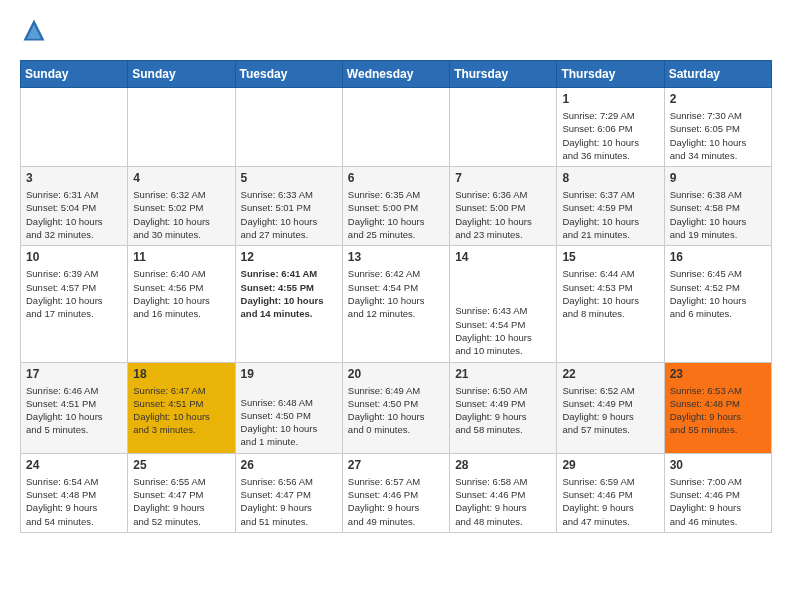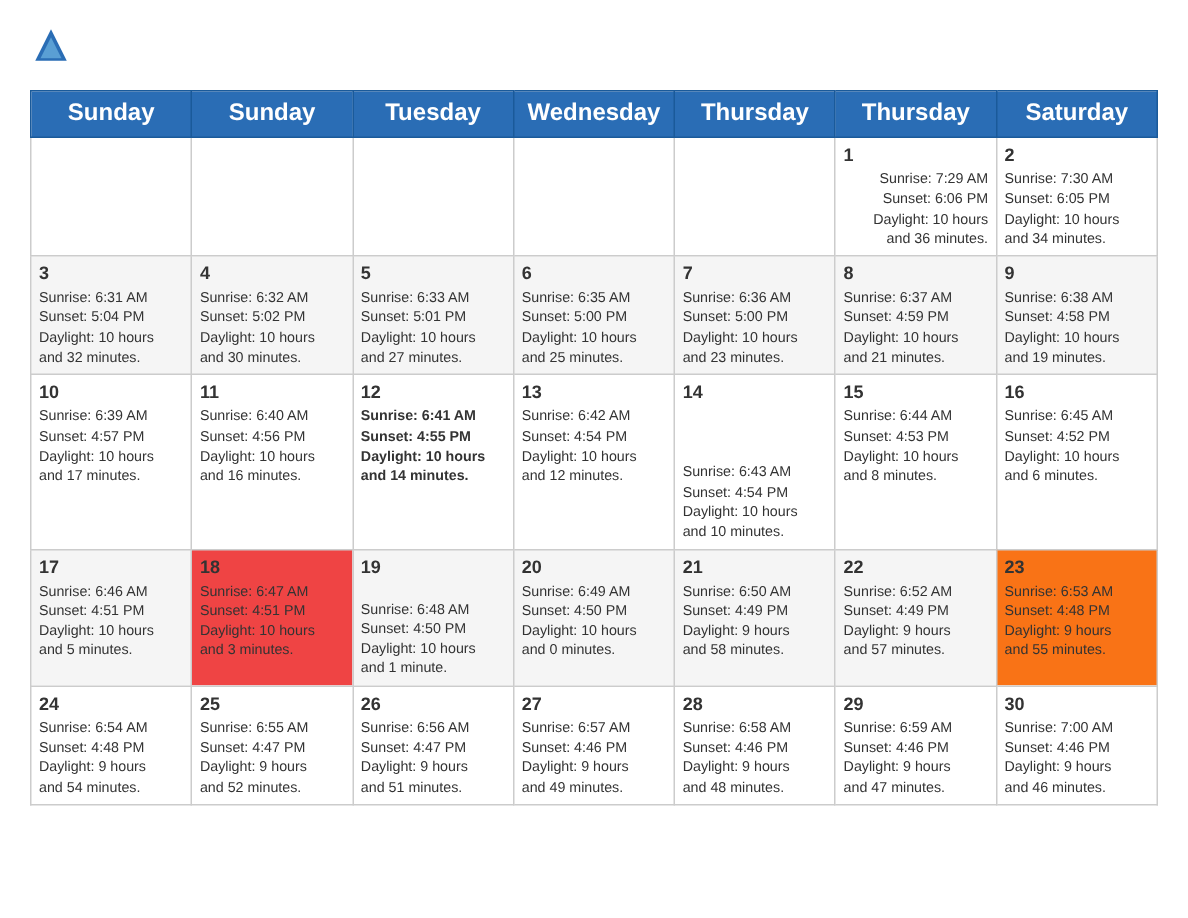--- a/index.html
+++ b/index.html
@@ -60,24 +60,24 @@
       margin-top: 2px;
     }
     .calendar {
       width: 100%;
       border-collapse: collapse;
       border: 1px solid #ccc;
     }
     .calendar th {
       background: #2a6db5;
       color: #fff;
-      font-size: 16px;
+      font-size: 12px;
       font-weight: bold;
       padding: 6px 4px;
-      text-align: center;
+      text-align: left;
       border: 1px solid #1a5a9a;
     }
     .calendar td {
       vertical-align: top;
       border: 1px solid #ccc;
       padding: 4px 5px;
       width: calc(100% / 7);
       min-height: 80px;
       font-size: 10px;
       color: #333;
@@ -138,21 +138,21 @@
     </thead>
     <tbody id="calendar-body">
     <tr>
           <td class="empty-cell"></td>
           <td class="empty-cell"></td>
           <td class="empty-cell"></td>
           <td class="empty-cell"></td>
           <td class="empty-cell"></td>
           <td>
             <span class="day-num">1</span>
-            <div class="day-info" style="white-space: pre-line; text-align: right;">Sunrise: 7:29 AM
+            <div class="day-info" style="white-space: pre-line;">Sunrise: 7:29 AM
 Sunset: 6:06 PM
 Daylight: 10 hours
 and 36 minutes.</div>
           </td>
           <td>
             <span class="day-num">2</span>
             <div class="day-info" style="white-space: pre-line;">Sunrise: 7:30 AM
 Sunset: 6:05 PM
 Daylight: 10 hours
 and 34 minutes.</div>
@@ -261,21 +261,21 @@
           </td>
         </tr>
         <tr>
           <td style="background: rgb(245, 245, 245);">
             <span class="day-num">17</span>
             <div class="day-info" style="white-space: pre-line;">Sunrise: 6:46 AM
 Sunset: 4:51 PM
 Daylight: 10 hours
 and 5 minutes.</div>
           </td>
-          <td style="background: #ef4444;">
+          <td style="background: #eab308;">
             <span class="day-num">18</span>
             <div class="day-info" style="white-space: pre-line;">Sunrise: 6:47 AM
 Sunset: 4:51 PM
 Daylight: 10 hours
 and 3 minutes.</div>
           </td>
           <td style="background: rgb(245, 245, 245);">
             <span class="day-num">19</span>
             <div class="day-info" style="white-space: pre-line; margin-top: 15px;">Sunrise: 6:48 AM
 Sunset: 4:50 PM

